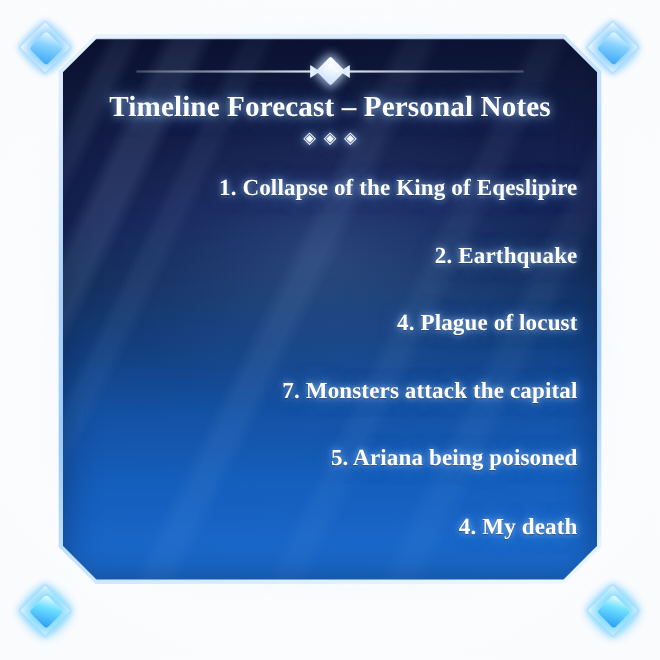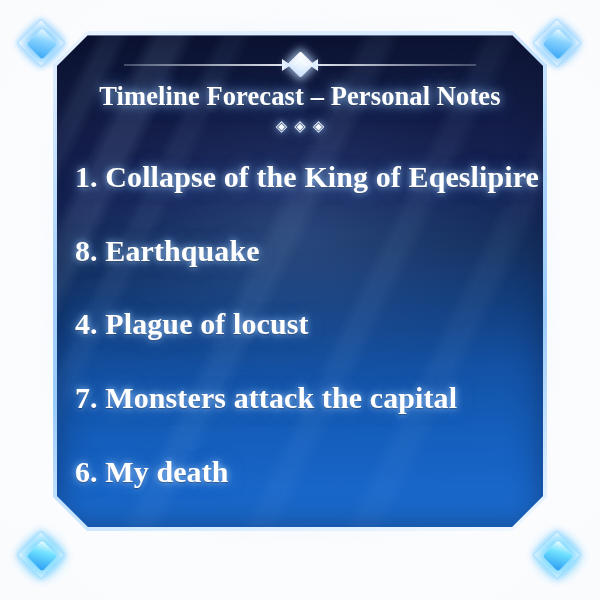--- a/index.html
+++ b/index.html
@@ -217,23 +217,23 @@
     list-style: none;
     width: 100%;
     flex: 1;
     display: flex;
     flex-direction: column;
     justify-content: space-around;
     padding-top: 6px;
     box-sizing: border-box;
   }
   .list li {
-    text-align: left;
+    text-align: right;
     color: #ffffff;
-    font-size: 30px;
+    font-size: 21px;
     font-weight: 700;
     letter-spacing: 0.1px;
     white-space: nowrap;
     text-shadow: 0 0 7px rgba(165,208,255,0.85),
                  0 0 17px rgba(105,165,235,0.5),
                  0 1px 1px rgba(5,10,30,0.55);
   }
 
   
   .corner {
@@ -309,24 +309,25 @@
       <h1 class="panel-title">Timeline Forecast – Personal Notes</h1>
 
       <div class="diamond-row">
         <span class="d">◈</span>
         <span class="d">◈</span>
         <span class="d">◈</span>
       </div>
 
       <ul class="list">
         <li>1. Collapse of the King of Eqeslipire</li>
-        <li>8. Earthquake</li>
+        <li>2. Earthquake</li>
         <li>4. Plague of locust</li>
         <li>7. Monsters attack the capital</li>
-        <li>6. My death</li>
+        <li>5. Ariana being poisoned</li>
+        <li>4. My death</li>
       </ul>
 
     </div>
   </div>
 
   <div class="corner tl">
     <span class="halo"></span>
     <span class="ring"></span>
     <span class="core"></span>
   </div>

